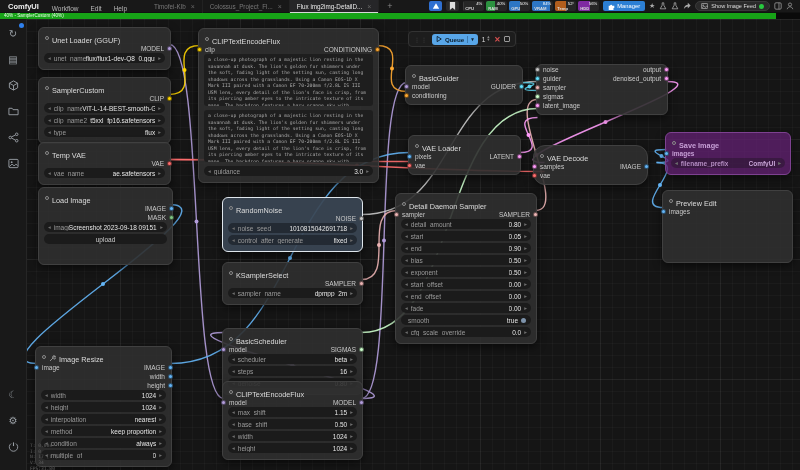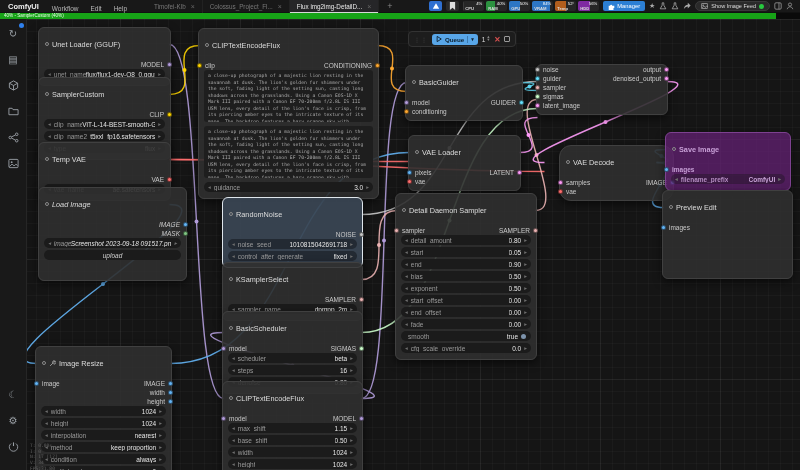--- a/index.html
+++ b/index.html
@@ -51,21 +51,21 @@
       linear-gradient(rgba(255,255,255,.045) 1px, transparent 1px),
       linear-gradient(90deg, rgba(255,255,255,.045) 1px, transparent 1px),
       linear-gradient(rgba(255,255,255,.028) 1px, transparent 1px),
       linear-gradient(90deg, rgba(255,255,255,.028) 1px, transparent 1px);
     background-size:120px 120px, 120px 120px, 12px 12px, 12px 12px; }
   #links-svg { position:absolute; left:0; top:0; width:800px; height:451px; z-index:1; pointer-events:none; }
 
   
   .node { position:absolute; background:#2f2f2fe8; border:1px solid #404040; border-radius:6px;
     box-shadow:0 3px 8px rgba(0,0,0,.55); z-index:2; font-size:6.5px; }
-  .node-header { height:12px; display:flex; align-items:center; gap:3px; padding:16px 6px;
+  .node-header { height:12px; display:flex; gap:3px; padding:8px 6px;
     color:#dcdcdc; font-size:7.3px; border-radius:6px 6px 0 0; }
   .collapse-dot { width:4px; height:4px; border:1px solid #8a8a8a; border-radius:50%; flex:none; }
   .prow { height:9px; display:flex; align-items:center; padding:0 5px; position:relative; }
   .pin { display:flex; align-items:center; gap:3px; color:#c9c9c9; }
   .pout { display:flex; align-items:center; gap:3px; color:#c9c9c9; margin-left:auto; }
   .pdot { width:5px; height:5px; border-radius:50%; flex:none; border:1px solid rgba(0,0,0,.55); }
   .pin .pdot { margin-left:-7px; }
   .pout .pdot { margin-right:-7px; }
   .widget { height:10px; background:#1b1b1b; border-radius:5px; margin:0 5px 2px; display:flex;
     align-items:center; padding:0 4px; color:#9b9b9b; }
@@ -316,21 +316,21 @@
         </span>
       </div>
       <div class="widget">
         <span class="arr">◂</span>
         <span class="wlabel">vae_name</span>
         <span class="wvalue">ae.safetensors</span>
         <span class="arr">▸</span>
       </div>
       <div style="height: 4px;"></div>
     </div>
-    <div class="node" style="left: 38px; top: 168px; width: 149px; font-style: italic;">
+    <div class="node" style="left: 38px; top: 168px; width: 135px;">
       <div class="node-header">
         <span class="collapse-dot"></span>
         <span>Load Image</span>
       </div>
       <div class="prow">
         <span class="pout">
           <span>IMAGE</span>
           <span class="pdot" style="background: rgb(100, 181, 246);"></span>
         </span>
       </div>
@@ -484,21 +484,21 @@
         </span>
       </div>
       <div class="widget">
         <span class="arr">◂</span>
         <span class="wlabel">sampler_name</span>
         <span class="wvalue">dpmpp_2m</span>
         <span class="arr">▸</span>
       </div>
       <div style="height: 4px;"></div>
     </div>
-    <div class="node" style="left: 222px; top: 292px; width: 141px;">
+    <div class="node" style="left: 222px; top: 309px; width: 141px;">
       <div class="node-header">
         <span class="collapse-dot"></span>
         <span>BasicScheduler</span>
       </div>
       <div class="prow">
         <span class="pin">
           <span class="pdot" style="background: rgb(179, 157, 219);"></span>
           <span>model</span>
         </span>
         <span class="pout">
@@ -723,21 +723,21 @@
         </span>
       </div>
       <div class="prow">
         <span class="pin">
           <span class="pdot" style="background: rgb(255, 156, 249);"></span>
           <span>latent_image</span>
         </span>
       </div>
       <div style="height: 4px;"></div>
     </div>
-    <div class="node" style="left: 559px; top: 126px; width: 115px; border-radius: 12px;">
+    <div class="node" style="left: 533px; top: 126px; width: 115px; border-radius: 12px;">
       <div class="node-header">
         <span class="collapse-dot"></span>
         <span>VAE Decode</span>
       </div>
       <div class="prow">
         <span class="pin">
           <span class="pdot" style="background: rgb(255, 156, 249);"></span>
           <span>samples</span>
         </span>
         <span class="pout">

